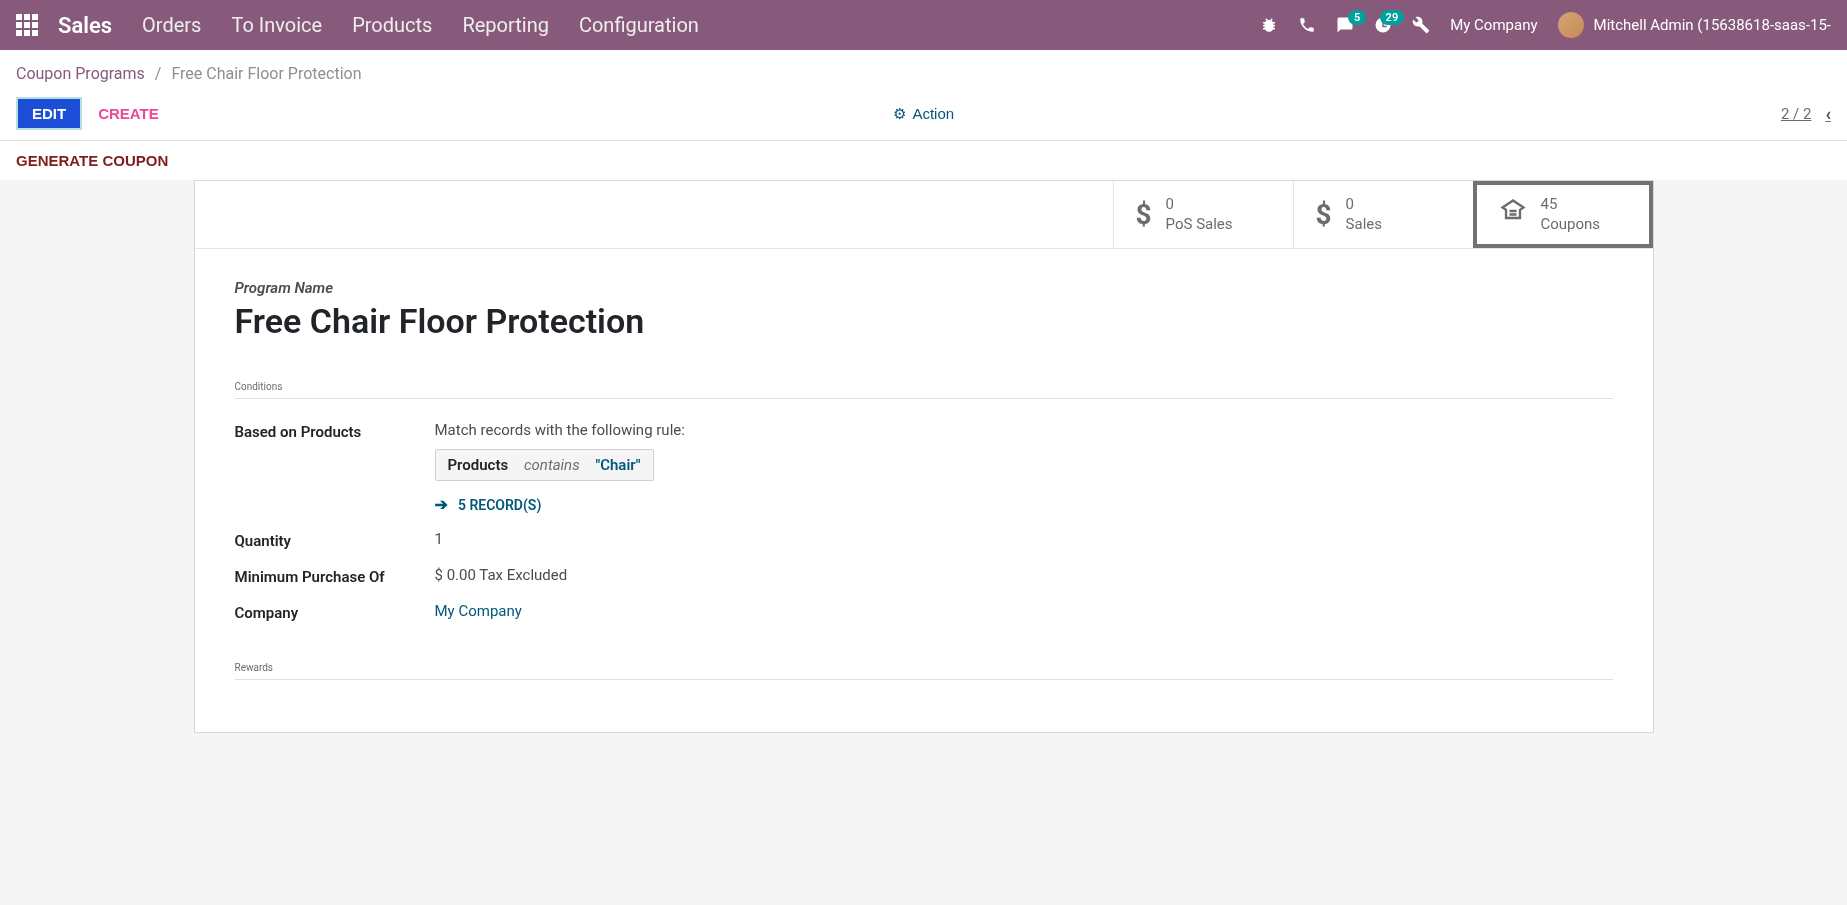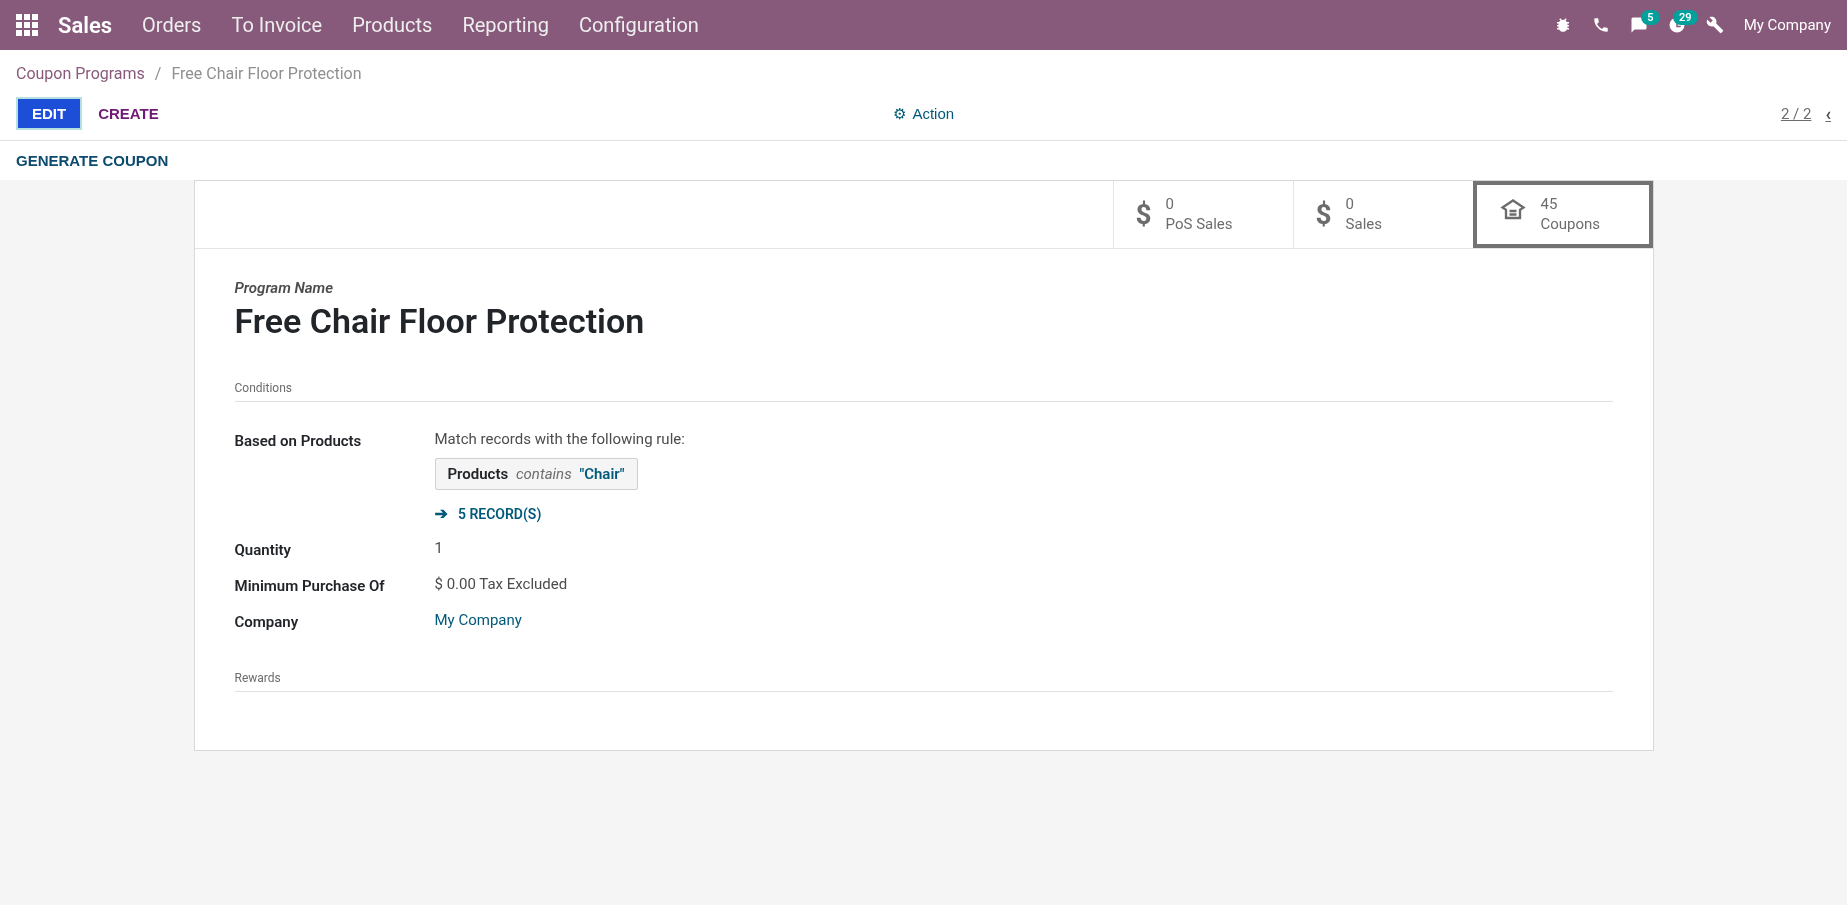--- a/index.html
+++ b/index.html
@@ -20,58 +20,58 @@
 
 
 .control-area { background: #fff; padding: 14px 16px 0 16px; }
 .breadcrumb { font-size: 16px; margin-bottom: 14px; }
 .breadcrumb .crumb-link { color: #875a7b; cursor: pointer; }
 .breadcrumb .sep { color: #8f8f8f; margin: 0 6px; }
 .breadcrumb .current { color: #8f8f8f; }
 
 .toolbar { display: flex; align-items: center; padding-bottom: 10px; }
 .btn-edit { background: #1d4ed8; color: #fff; border: 2px solid #b6e0df; padding: 6px 14px; font-size: 15px; font-weight: 600; cursor: pointer; margin-right: 16px; }
-.btn-create { color: #701a75; font-size: 15px; font-weight: 600; cursor: pointer; background: none; border: none; }
+.btn-create { color: #ec4899; font-size: 15px; font-weight: 600; cursor: pointer; background: none; border: none; }
 .toolbar .spacer { flex: 1; }
 .action-btn { color: #00597a; font-size: 15px; cursor: pointer; display: flex; align-items: center; background: none; border: none; }
 .action-btn .gear { margin-right: 6px; }
 .pager { margin-left: auto; display: flex; align-items: center; color: #6c6c6c; font-size: 15px; text-decoration: underline; }
 .pager .arrow { margin-left: 14px; cursor: pointer; color: #4c4c4c; font-size: 18px; font-weight: bold; }
 
 .subtoolbar { border-top: 1px solid #e0e0e0; padding: 10px 16px; background: #fff; }
-.generate-btn { color: #0c4a6e; font-size: 15px; font-weight: 600; cursor: pointer; background: none; border: none; }
+.generate-btn { color: #7f1d1d; font-size: 15px; font-weight: 600; cursor: pointer; background: none; border: none; }
 
 
 .sheet-container { padding: 0 40px 40px 40px; }
 .sheet { background: #fff; border: 1px solid #d8d8d8; max-width: 1460px; margin: 0 auto; }
 
 .stat-buttons { display: flex; justify-content: flex-end; border-bottom: 1px solid #e5e5e5; }
 .stat-btn { display: flex; align-items: center; padding: 10px 22px; border-left: 1px solid #e5e5e5; cursor: pointer; min-width: 180px; }
 .stat-btn.highlighted { border: 4px solid #737373; }
 .stat-icon { font-size: 28px; color: #6c6c6c; margin-right: 14px; font-weight: bold; }
 .stat-text { display: flex; flex-direction: column; color: #6c6c6c; font-size: 15px; line-height: 1.3; }
 .stat-value { }
 .stat-label { }
 
 .sheet-body { padding: 30px 40px; }
 .prog-label { font-size: 15px; color: #4c4c4c; font-weight: 600; margin-bottom: 4px; font-style: italic; }
 .prog-title { font-size: 34px; font-weight: 600; color: #212529; margin-bottom: 40px; }
 
 .form-cols { display: flex; gap: 80px; }
 .form-col { flex: 1; }
-.section-title { font-size: 12px; color: #6c6c6c; border-bottom: 1px solid #e0e0e0; padding-bottom: 6px; margin-bottom: 28px; }
+.section-title { font-size: 10px; color: #6c6c6c; border-bottom: 1px solid #e0e0e0; padding-bottom: 6px; margin-bottom: 22px; }
 
 .field-row { display: flex; margin-bottom: 16px; align-items: flex-start; }
 .field-label { width: 200px; font-weight: 600; font-size: 15px; color: #212529; padding-top: 2px; }
 .field-value { flex: 1; font-size: 15px; color: #4c4c4c; }
 
 .rule-intro { margin-bottom: 10px; }
 .domain-chip { display: inline-block; border: 1px solid #d0d0d0; background: #f5f5f5; padding: 6px 12px; border-radius: 2px; font-size: 15px; }
 .domain-chip .field { font-weight: 600; color: #212529; }
-.domain-chip .op { font-style: italic; color: #6c6c6c; margin: 0 4px; }
+.domain-chip .op { font-style: italic; color: #6c6c6c; margin: 0 12px; }
 .domain-chip .val { font-weight: 600; color: #00597a; }
 
 .records-link { display: flex; align-items: center; margin-top: 14px; color: #00597a; font-weight: 600; cursor: pointer; font-size: 14px; }
 .records-link .arrow-r { margin-right: 10px; font-size: 16px; }
 
 .link-val { color: #00597a; cursor: pointer; }
 .hint { color: #9e9e9e; margin-left: 6px; }
 
 svg.ticket-icon { width: 28px; height: 28px; }
 </style>
@@ -119,20 +119,24 @@
       </svg>
     <span class="badge">29</span>
   </div>
   <div class="right-item">
     <svg class="icon" viewBox="0 0 24 24">
         <path d="M22.7 19l-9.1-9.1c.9-2.3.4-5-1.5-6.9-2-2-5-2.4-7.4-1.3L9 6 6 9 1.6 4.7C.4 7.1.9 10.1 2.9 12.1c1.9 1.9 4.6 2.4 6.9 1.5l9.1 9.1c.4.4 1 .4 1.4 0l2.3-2.3c.5-.4.5-1.1.1-1.4z"></path>
       </svg>
   </div>
   <div class="right-item">
     <span>My Company</span>
+  </div>
+  <div class="right-item">
+    <div class="avatar"></div>
+    <span class="user-text">Mitchell Admin (15638618-saas-15-</span>
   </div>
 </div>
 
 <div class="control-area">
   <div class="breadcrumb">
     <span class="crumb-link">Coupon Programs</span>
     <span class="sep">/</span>
     <span class="current">Free Chair Floor Protection</span>
   </div>
   <div class="toolbar">

